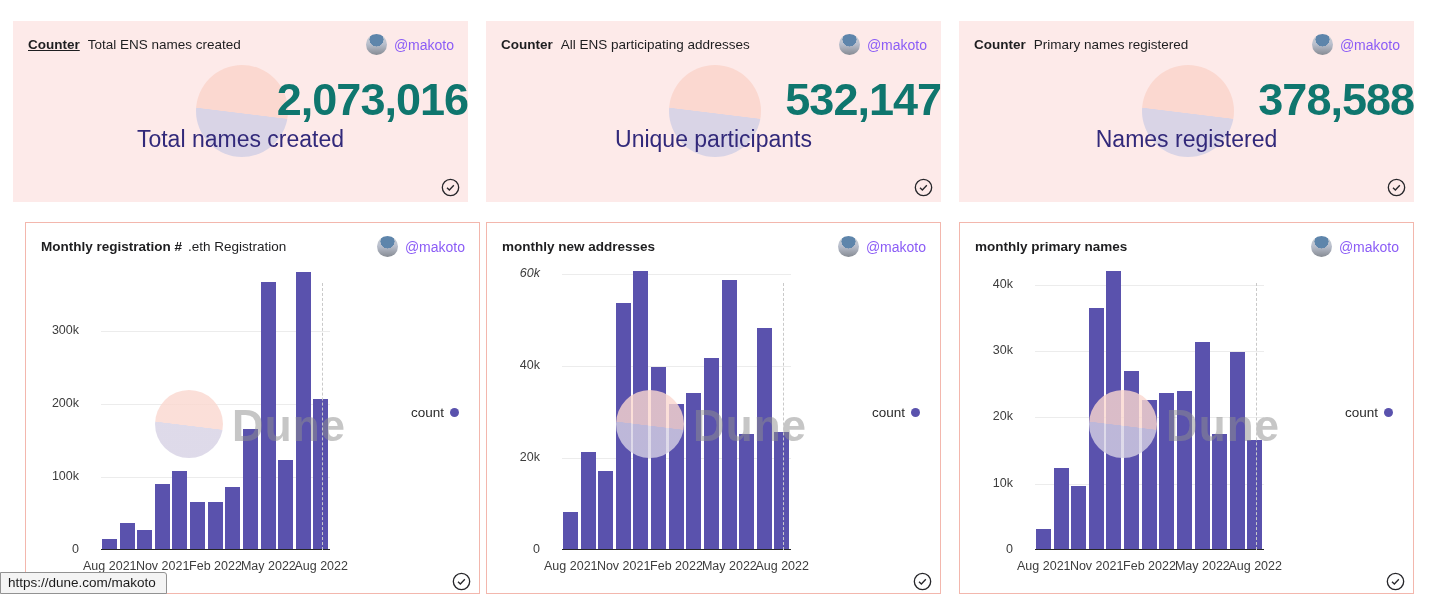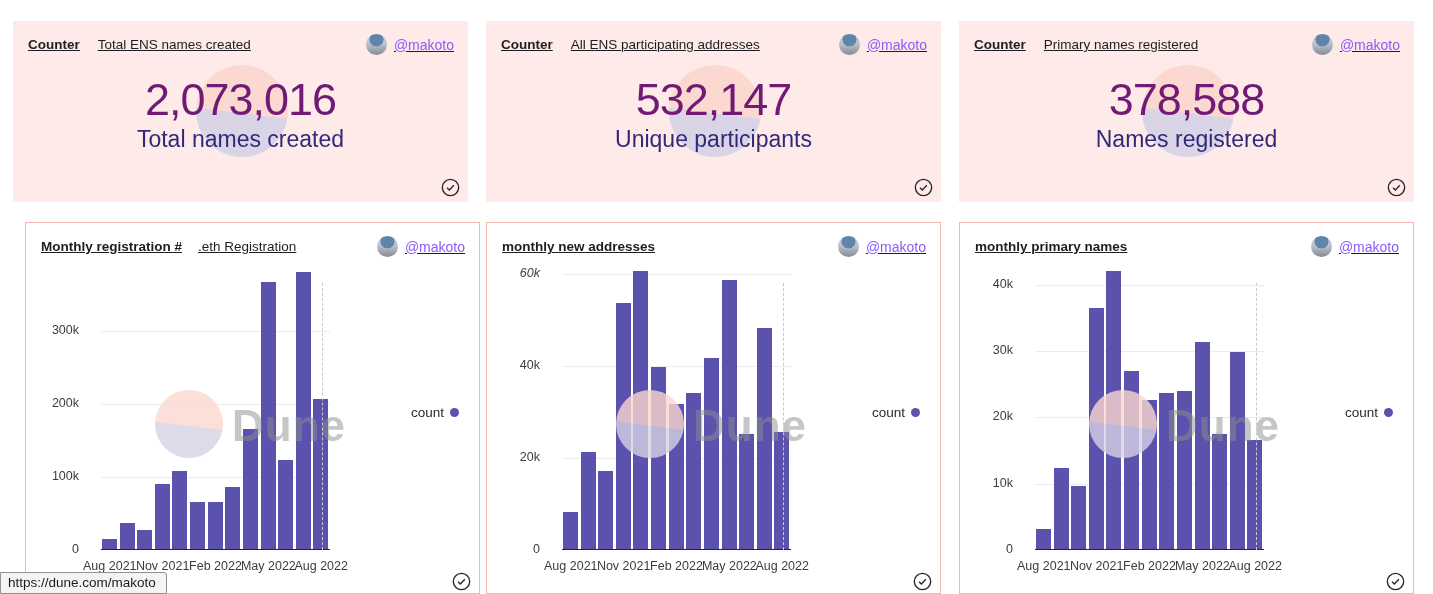--- a/index.html
+++ b/index.html
@@ -8,23 +8,23 @@
 
   
   .card {
     position:absolute; top:21px; width:455px; height:181px;
     background:#fdeae9; overflow:hidden;
   }
   .card-1 { left:13px; } .card-2 { left:486px; } .card-3 { left:959px; }
 
   .widget-header {
     position:relative; z-index:2;
-    display:flex; align-items:center; gap:18px;
+    display:flex; align-items:center; gap:8px;
     padding:13px 14px 0 15px;
-    font-size:13.5px; color:#1e1e20;text-decoration:underline;
+    font-size:13.5px; color:#1e1e20;
   }
   .widget-type { font-weight:700; }
   .widget-type.underline { text-decoration:underline; }
   .query-title { font-weight:400; }
   .chart-title { font-weight:700; font-size:13.5px; }
   .chart-subtitle { font-weight:400; margin-left:-2px; }
   .header-right { margin-left:auto; display:flex; align-items:center; gap:7px; }
   .avatar {
     width:21px; height:21px; border-radius:50%;
     background:
@@ -33,22 +33,22 @@
   }
   .author { font-size:14px; color:#8b5cf6; }
 
   .counter-watermark {
     position:absolute; left:183px; top:44px; width:92px; height:92px;
     border-radius:50%; z-index:1;
     background:linear-gradient(187deg,#fbd8d0 52%, #d9d4e6 52.5%);
   }
   .counter-value {
     position:absolute; z-index:2; top:53px; left:0; width:100%;
-    text-align:center; font-size:45px; font-weight:400;
-    color:#701a75; letter-spacing:-1px;
+    text-align:right; font-size:45px; font-weight:700;
+    color:#0f766e; letter-spacing:-1px;
   }
   .counter-label {
     position:absolute; z-index:2; top:105px; left:0; width:100%;
     text-align:center; font-size:23px; font-weight:400; color:#32297a;
   }
   .check {
     position:absolute; right:8px; bottom:5px; z-index:4; cursor:pointer;
   }
 
   

